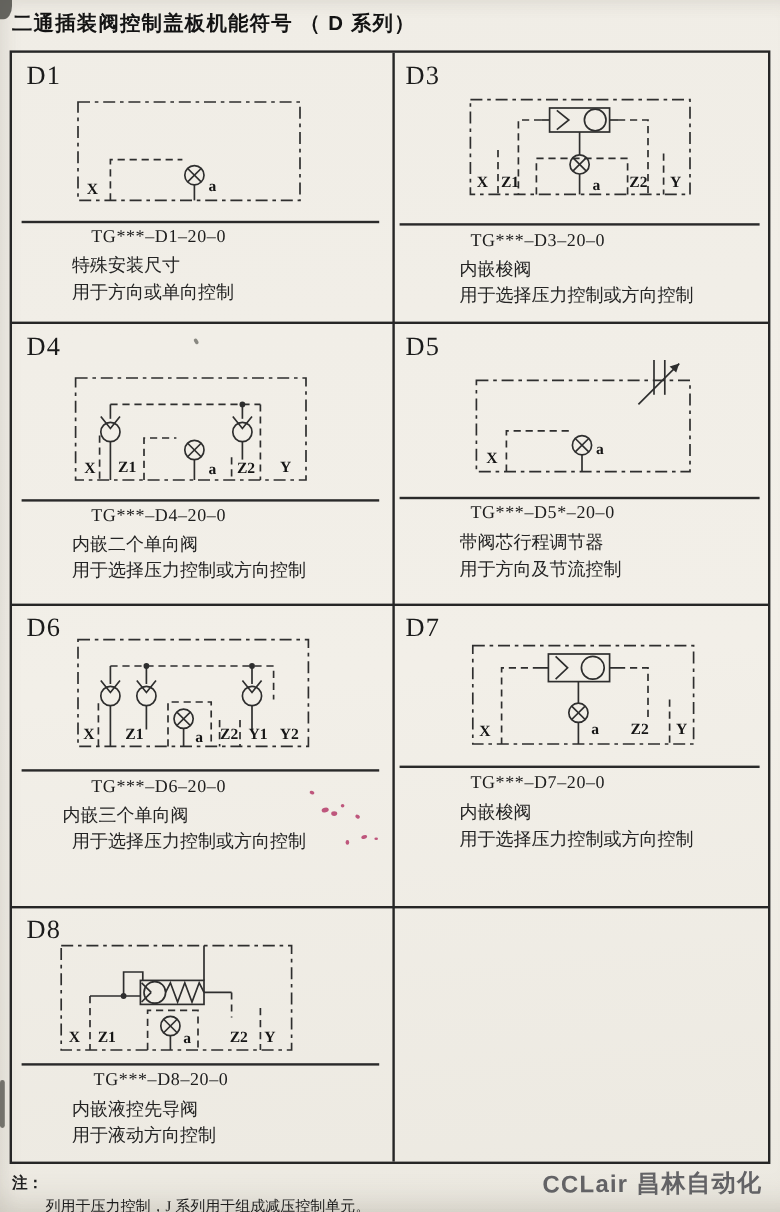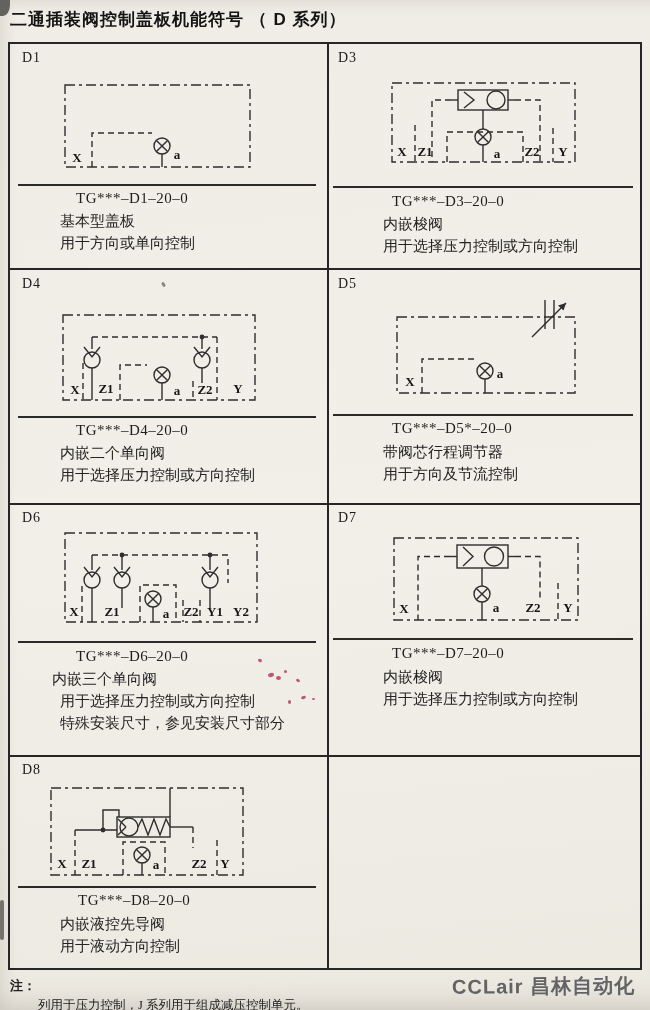--- a/index.html
+++ b/index.html
@@ -7,21 +7,21 @@
     position:relative;width:650px;height:1010px;overflow:hidden;
     background:linear-gradient(175deg,#f0ede6 0%,#f2efe8 55%,#ece9e1 100%);
     box-shadow:inset -8px -10px 22px rgba(115,110,95,.18), inset 5px 3px 14px rgba(115,110,95,.10);
     font-family:"Liberation Serif",serif;color:#1f1f1f;padding-left:28px;
   }
   .title{position:absolute;left:10px;top:8px;font-family:"Liberation Sans",sans-serif;
          font-weight:bold;font-size:17px;letter-spacing:1px;color:#141414;white-space:nowrap;}
   .frame{position:absolute;left:8px;top:42px;width:630px;height:924px;border:2px solid #262626;}
   .vdiv{position:absolute;left:317px;top:0;width:2px;height:100%;background:#262626;}
   .hdiv{position:absolute;left:0;width:100%;height:2px;background:#262626;}
-  .cl{position:absolute;font-size:14px;color:#1b1b1b;letter-spacing:1px;}
+  .cl{position:absolute;font-size:22px;color:#1b1b1b;letter-spacing:1px;}
   .rule{position:absolute;height:2px;background:#2a2a2a;}
   .model{position:absolute;font-size:15px;letter-spacing:.5px;color:#1d1d1d;white-space:nowrap;}
   .desc{position:absolute;font-size:15px;color:#242424;white-space:nowrap;}
   .diag{position:absolute;}
   .diag path,.diag line,.diag rect,.diag circle,.diag polyline,.diag use
        {stroke:#2e2e2e;stroke-width:1.4;fill:none;stroke-linecap:butt;}
   .diag .dash{stroke-dasharray:10 4 3 4;}
   .diag .dsh2{stroke-dasharray:6 4;}
   .diag .dot{fill:#2e2e2e;stroke:none;}
   .diag text{fill:#161616;stroke:none;font-family:"Liberation Serif",serif;
@@ -68,21 +68,21 @@
   <svg class="diag" style="left:55px;top:80px" width="210" height="95" viewBox="0 0 210 95">
     <rect class="dash" x="10" y="5" width="185" height="82"></rect>
     <path class="dsh2" d="M37,87 V53 H97"></path>
     <use href="#xc" x="107" y="66"></use>
     <line x1="107" y1="74" x2="107" y2="87"></line>
     <text x="22" y="82" text-anchor="middle">X</text>
     <text x="122" y="79" text-anchor="middle">a</text>
   </svg>
   <div class="rule" style="left:18px;top:184px;width:298px"></div>
   <div class="model" style="left:76px;top:190px">TG***–D1–20–0</div>
-  <div class="desc" style="left:60px;top:212px">基本型盖板</div>
+  <div class="desc" style="left:60px;top:212px">特殊安装尺寸</div>
   <div class="desc" style="left:60px;top:234px">用于方向或单向控制</div>
 
   <div class="cl" style="left:338px;top:50px">D3</div>
   <svg class="diag" style="left:385px;top:75px" width="200" height="95" viewBox="0 0 200 95">
     <rect class="dash" x="7" y="8" width="183" height="79"></rect>
     <rect x="73" y="15" width="50" height="20"></rect>
     <circle cx="111" cy="25" r="9"></circle>
     <path d="M79,17 L89,25 L79,33"></path>
     <line x1="66" y1="25" x2="73" y2="25"></line>
       <line x1="123" y1="25" x2="130" y2="25"></line>
@@ -176,21 +176,20 @@
     <text x="62" y="88" text-anchor="middle">Z1</text>
     <text x="116" y="90" text-anchor="middle">a</text>
     <text x="141" y="88" text-anchor="middle">Z2</text>
     <text x="165" y="88" text-anchor="middle">Y1</text>
     <text x="191" y="88" text-anchor="middle">Y2</text>
   </svg>
   <div class="rule" style="left:18px;top:641px;width:298px"></div>
   <div class="model" style="left:76px;top:648px">TG***–D6–20–0</div>
   <div class="desc" style="left:52px;top:670px">内嵌三个单向阀</div>
   <div class="desc" style="left:60px;top:692px">用于选择压力控制或方向控制</div>
-  <div class="desc" style="left:60px;top:714px">特殊安装尺寸，参见安装尺寸部分</div>
 
   <div class="cl" style="left:338px;top:510px">D7</div>
   <svg class="diag" style="left:388px;top:528px" width="204" height="100" viewBox="0 0 204 100">
     <rect class="dash" x="6" y="10" width="184" height="82"></rect>
     <rect x="69" y="17" width="51" height="23"></rect>
     <circle cx="106" cy="28.5" r="9.5"></circle>
     <path d="M75,19 L85,28.5 L75,38"></path>
     <line x1="62" y1="28.5" x2="69" y2="28.5"></line>
       <line x1="120" y1="28.5" x2="127" y2="28.5"></line>
     <path class="dsh2" d="M62,28.5 H30 V92"></path>

